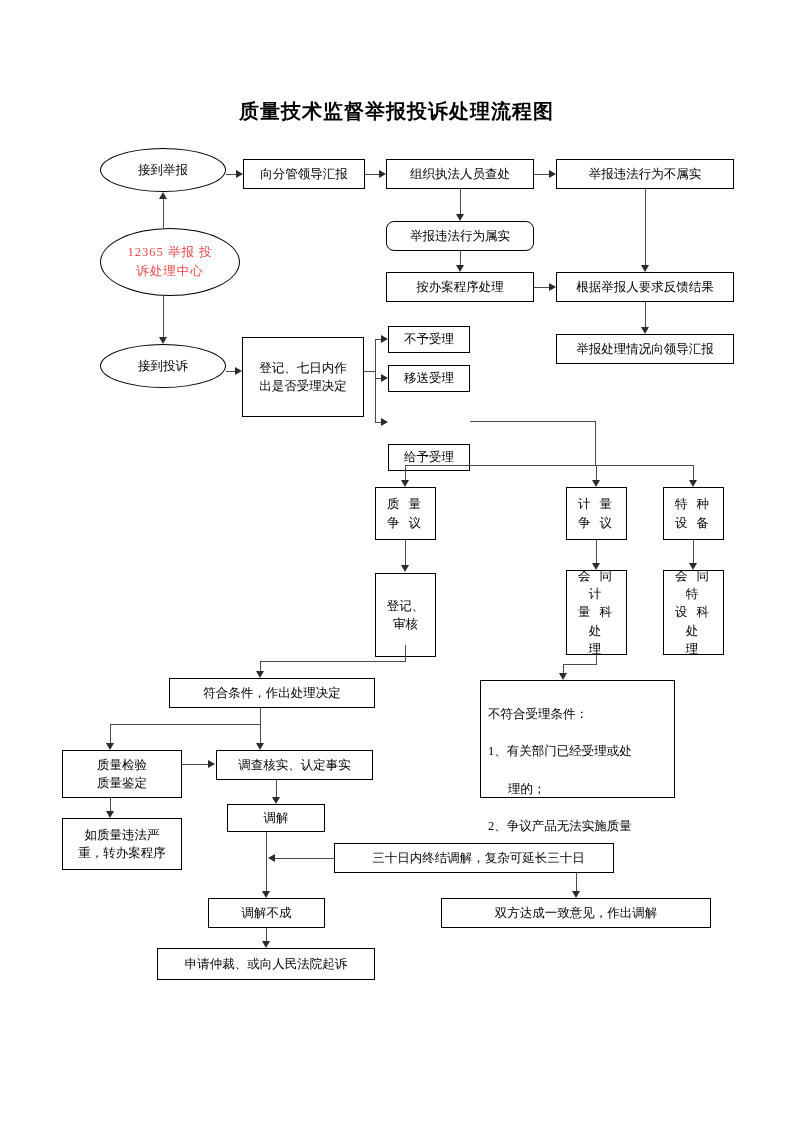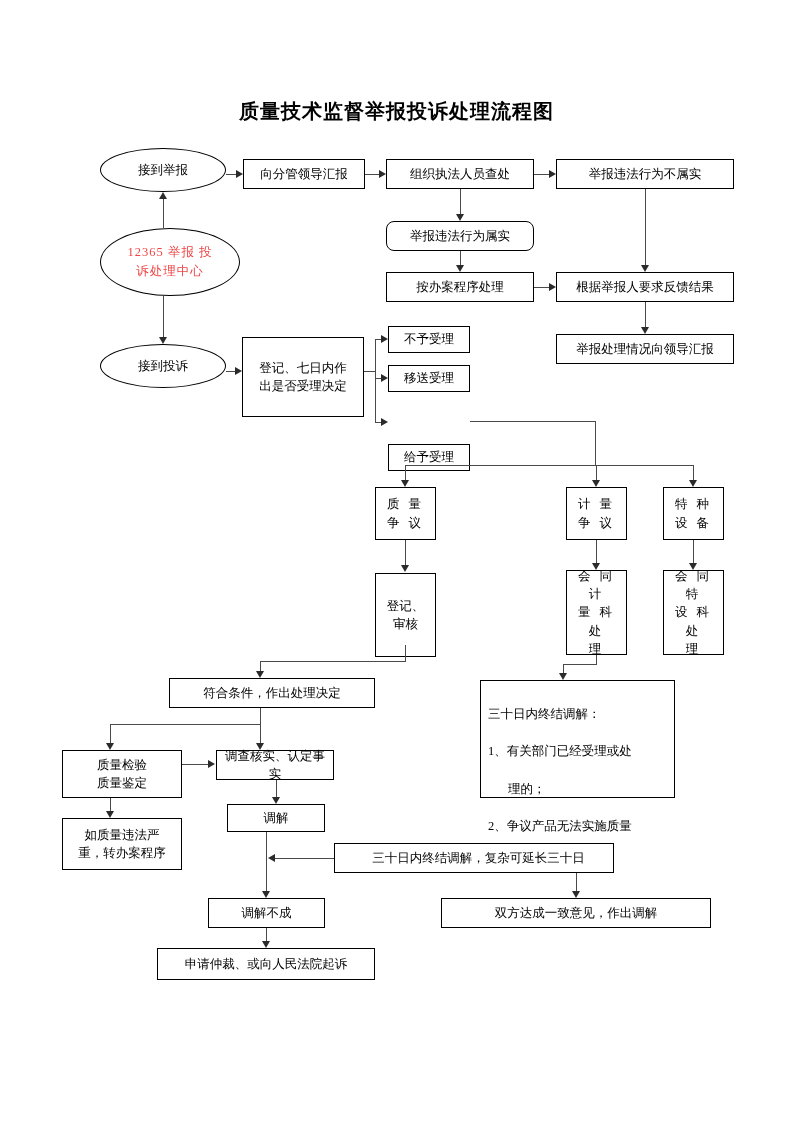--- a/index.html
+++ b/index.html
@@ -149,31 +149,31 @@
 量 科 处
 理</div>
 
   <div class="node wide-space" style="left:663px; top:570px; width:61px; height:85px;">会 同 特
 设 科 处
 理</div>
 
   <div class="node" style="left:169px; top:678px; width:206px; height:30px;">符合条件，作出处理决定</div>
 
   <div class="node left-align" style="left:480px; top:680px; width:195px; height:118px; display:block;">
-    <span class="cond-line">三十日内终结调解：</span>
+    <span class="cond-line">不符合受理条件：</span>
     <span class="cond-line"><span>1、</span><span>有关部门已经受理或处</span></span>
     <span class="cond-line indent">理的；</span>
     <span class="cond-line"><span>2、</span><span>争议产品无法实施质量</span></span>
     <span class="cond-line indent">检验、鉴定的。</span>
   </div>
 
   <div class="node" style="left:62px; top:750px; width:120px; height:48px;">质量检验
 质量鉴定</div>
 
-  <div class="node" style="left:216px; top:750px; width:118px; height:30px;">调查核实、认定事实</div>
+  <div class="node" style="left:216px; top:750px; width:157px; height:30px;">调查核实、认定事实</div>
 
   <div class="node" style="left:62px; top:818px; width:120px; height:52px;">如质量违法严
 重，转办案程序</div>
 
   <div class="node" style="left:227px; top:804px; width:98px; height:28px;">调解</div>
 
   <div class="node" style="left:334px; top:843px; width:280px; height:30px;padding-left:12px;">三十日内终结调解，复杂可延长三十日</div>
 
   <div class="node" style="left:208px; top:898px; width:117px; height:30px;">调解不成</div>
 

